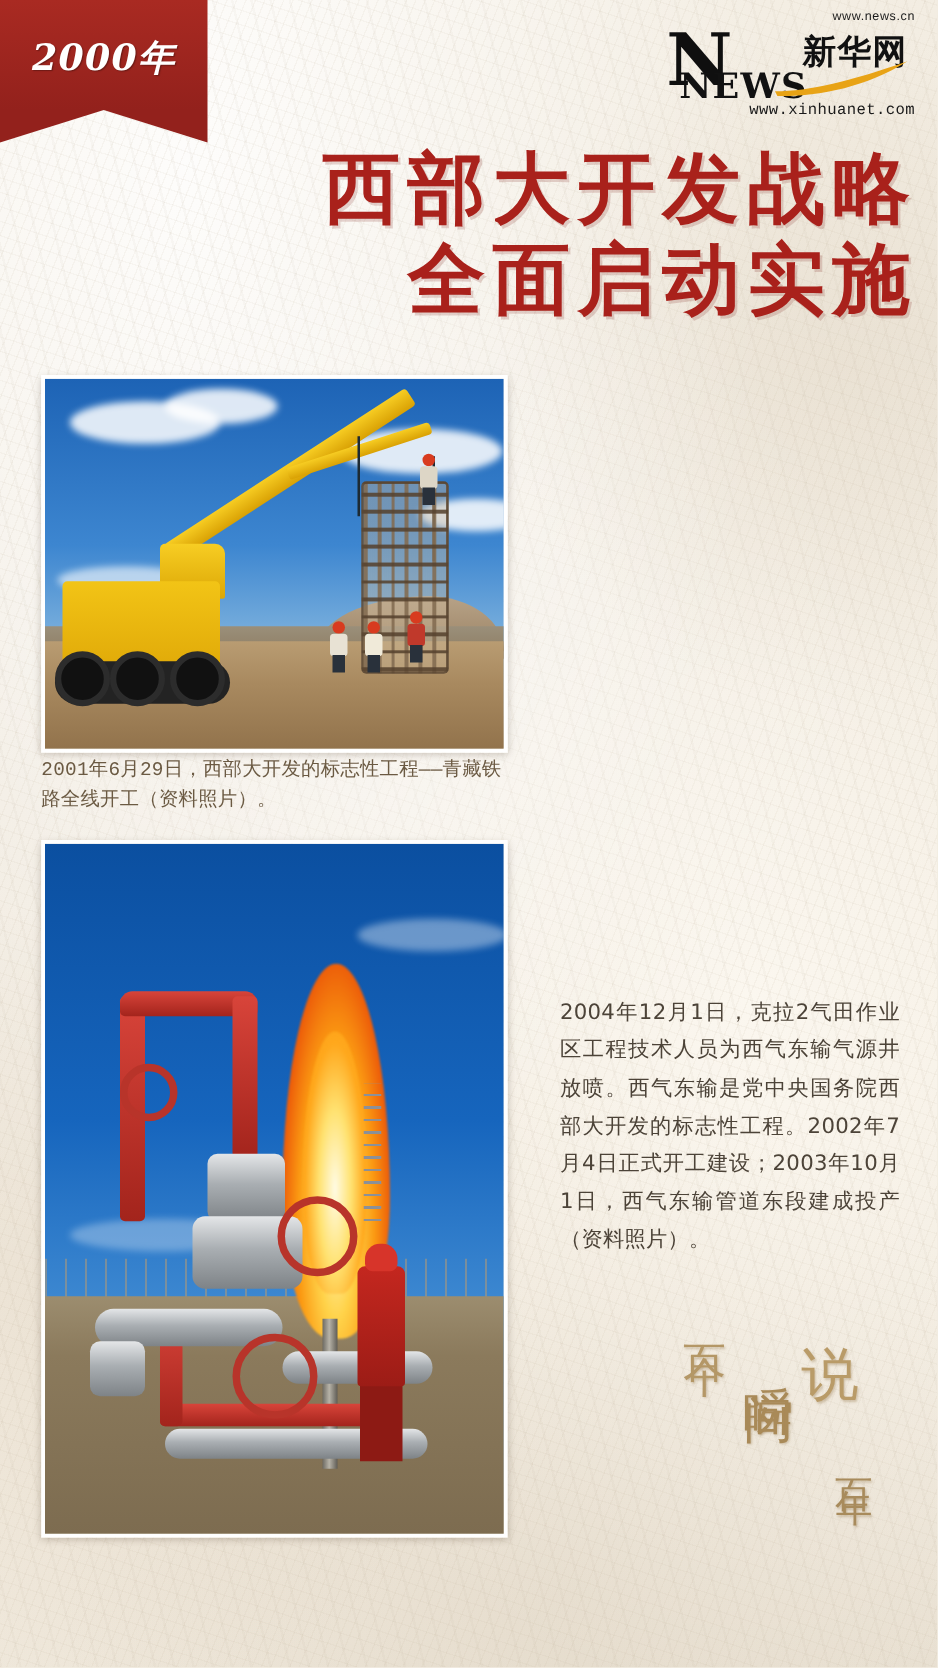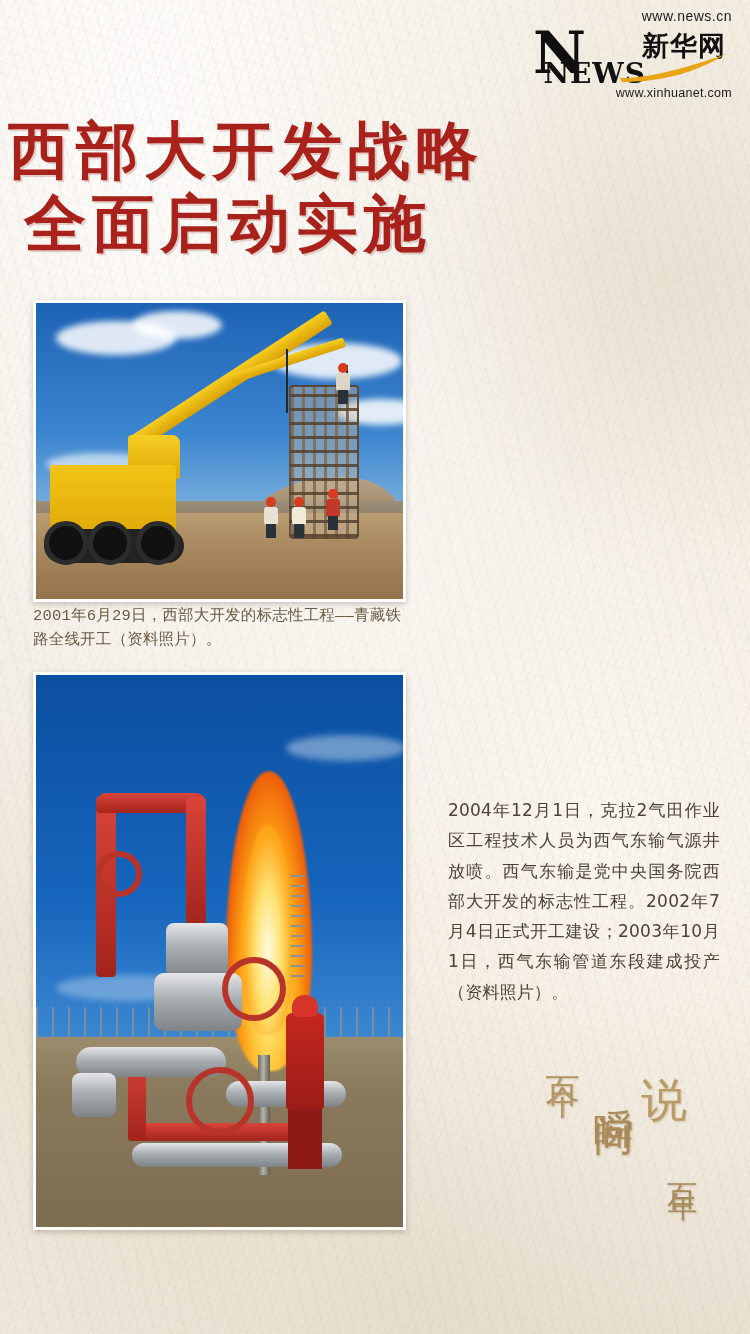--- a/index.html
+++ b/index.html
@@ -87,21 +87,21 @@
     position: absolute;
     right: 16px;
     top: 8px;
     width: 230px;
     height: 100px;
     z-index: 6;
     text-align: right;
   }
   .logo-url-top {
     font-family: "Liberation Sans", sans-serif;
-    font-size: 14px;
+    font-size: 10px;
     color: #1a1a1a;
     letter-spacing: 0.5px;
     margin-right: 2px;
   }
   .logo-main {
     position: relative;
     height: 62px;
     margin-top: 2px;
   }
   .logo-n {
@@ -135,35 +135,35 @@
     color: #111;
   }
   .logo-swoosh {
     position: absolute;
     right: 6px;
     top: 26px;
     width: 110px;
     height: 30px;
   }
   .logo-url-bottom {
-    font-family: Liberation Sans, sans-serif;
+    font-family: Liberation Mono, monospace;
     font-size: 12.5px;
     color: #1a1a1a;
     letter-spacing: 0.3px;
     margin-top: -2px;
     margin-right: 2px;
   }
 
   
   .headline {
     position: absolute;
     left: 0;
     right: 16px;
     top: 118px;
-    text-align: left;
+    text-align: right;
     z-index: 4;
   }
   .headline-line {
     font-family: "DejaVu Serif", serif;
     font-weight: bold;
     color: #a9211b;
     letter-spacing: 6px;
     text-shadow: 2px 2px 0 rgba(120,25,20,0.18);
     line-height: 1.05;
   }
@@ -464,20 +464,23 @@
   .brush-col.c3 { right: 10px; top: 0px; font-size: 46px; color: #b99b68; }
   .brush-col.c4 { right: 4px;  top: 120px; font-size: 30px; color: #a88b5c; }
 </style>
 </head>
 <body>
 
 <div class="poster">
   <div class="paper-texture"></div>
   <div class="paper-blotch"></div>
 
+  <div class="year-ribbon">
+    <div class="year-text">2000年</div>
+  </div>
 
   <div class="logo-block">
     <div class="logo-url-top">www.news.cn</div>
     <div class="logo-main">
       <div class="logo-n">N</div>
       <div class="logo-cn">新华网</div>
       <div class="logo-news">NEWS</div>
       <svg class="logo-swoosh" viewBox="0 0 110 30">
         <path d="M2,26 C30,26 62,18 108,2 C76,22 40,30 4,30 Z" fill="#e8a316"></path>
       </svg>

